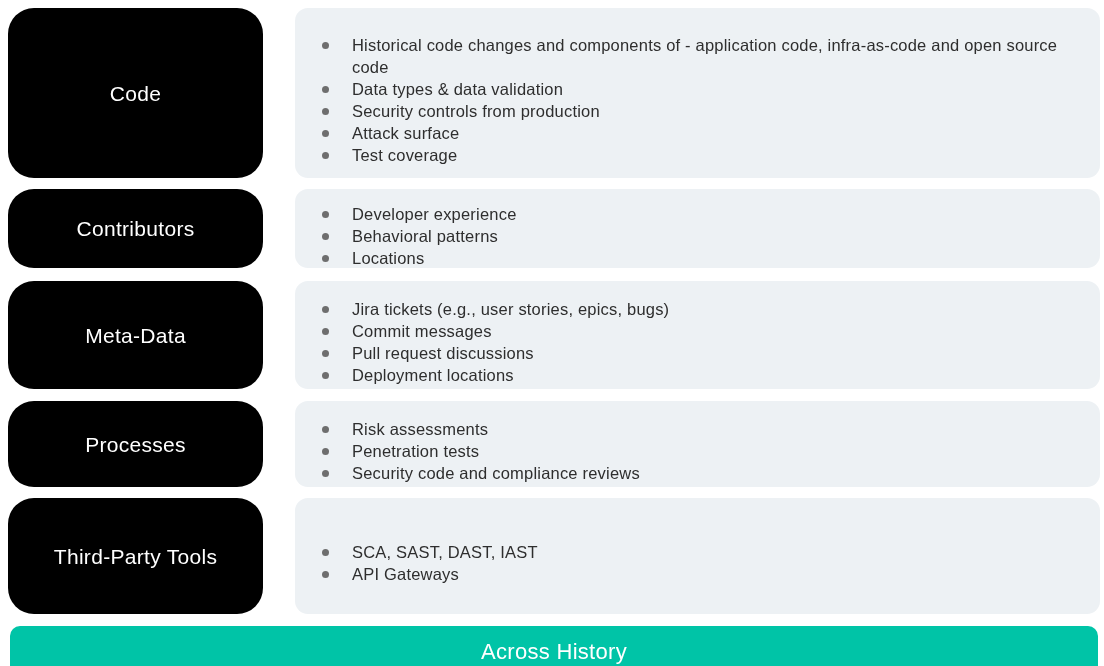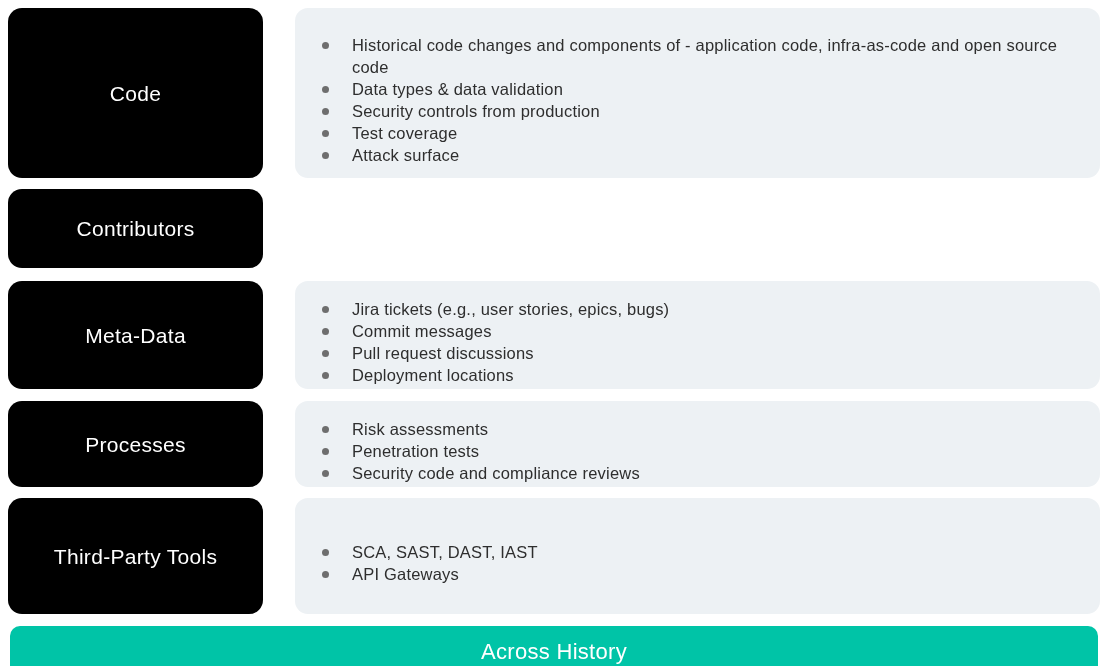--- a/index.html
+++ b/index.html
@@ -31,21 +31,21 @@
   .row:nth-of-type(1){height:170px;}
   .row:nth-of-type(2){height:79px;margin-bottom:13px;}
   .row:nth-of-type(3){height:108px;margin-bottom:12px;}
   .row:nth-of-type(4){height:86px;}
   .row:nth-of-type(5){height:116px;margin-bottom:12px;}
   .black-box{
     width:255px;
     flex:0 0 255px;
     background:var(--box-bg);
     color:var(--box-text);
-    border-radius:14px;
+    border-radius:26px;
     display:flex;
     align-items:center;
     justify-content:center;
     text-align:center;
     font-size:21px;
     letter-spacing:0.3px;
     line-height:29px;
   }
   .black-box .label{
     max-width:165px;
@@ -110,33 +110,49 @@
           <li>
             <span class="dot"></span>
             <span class="bullet-text">Data types &amp; data validation</span>
           </li>
           <li>
             <span class="dot"></span>
             <span class="bullet-text">Security controls from production</span>
           </li>
           <li>
             <span class="dot"></span>
+            <span class="bullet-text">Attack surface</span>
+          </li>
+          <li>
+            <span class="dot"></span>
             <span class="bullet-text">Test coverage</span>
           </li>
-          <li>
-            <span class="dot"></span>
-            <span class="bullet-text">Attack surface</span>
-          </li>
         </ul>
     </div>
   </div>
 
   <div class="row">
     <div class="black-box">
       <span class="label">Contributors</span>
+    </div>
+    <div class="panel">
+      <ul class="bullets">
+          <li>
+            <span class="dot"></span>
+            <span class="bullet-text">Developer experience</span>
+          </li>
+          <li>
+            <span class="dot"></span>
+            <span class="bullet-text">Behavioral patterns</span>
+          </li>
+          <li>
+            <span class="dot"></span>
+            <span class="bullet-text">Locations</span>
+          </li>
+        </ul>
     </div>
   </div>
 
   <div class="row">
     <div class="black-box">
       <span class="label">Meta-Data</span>
     </div>
     <div class="panel">
       <ul class="bullets">
           <li>

